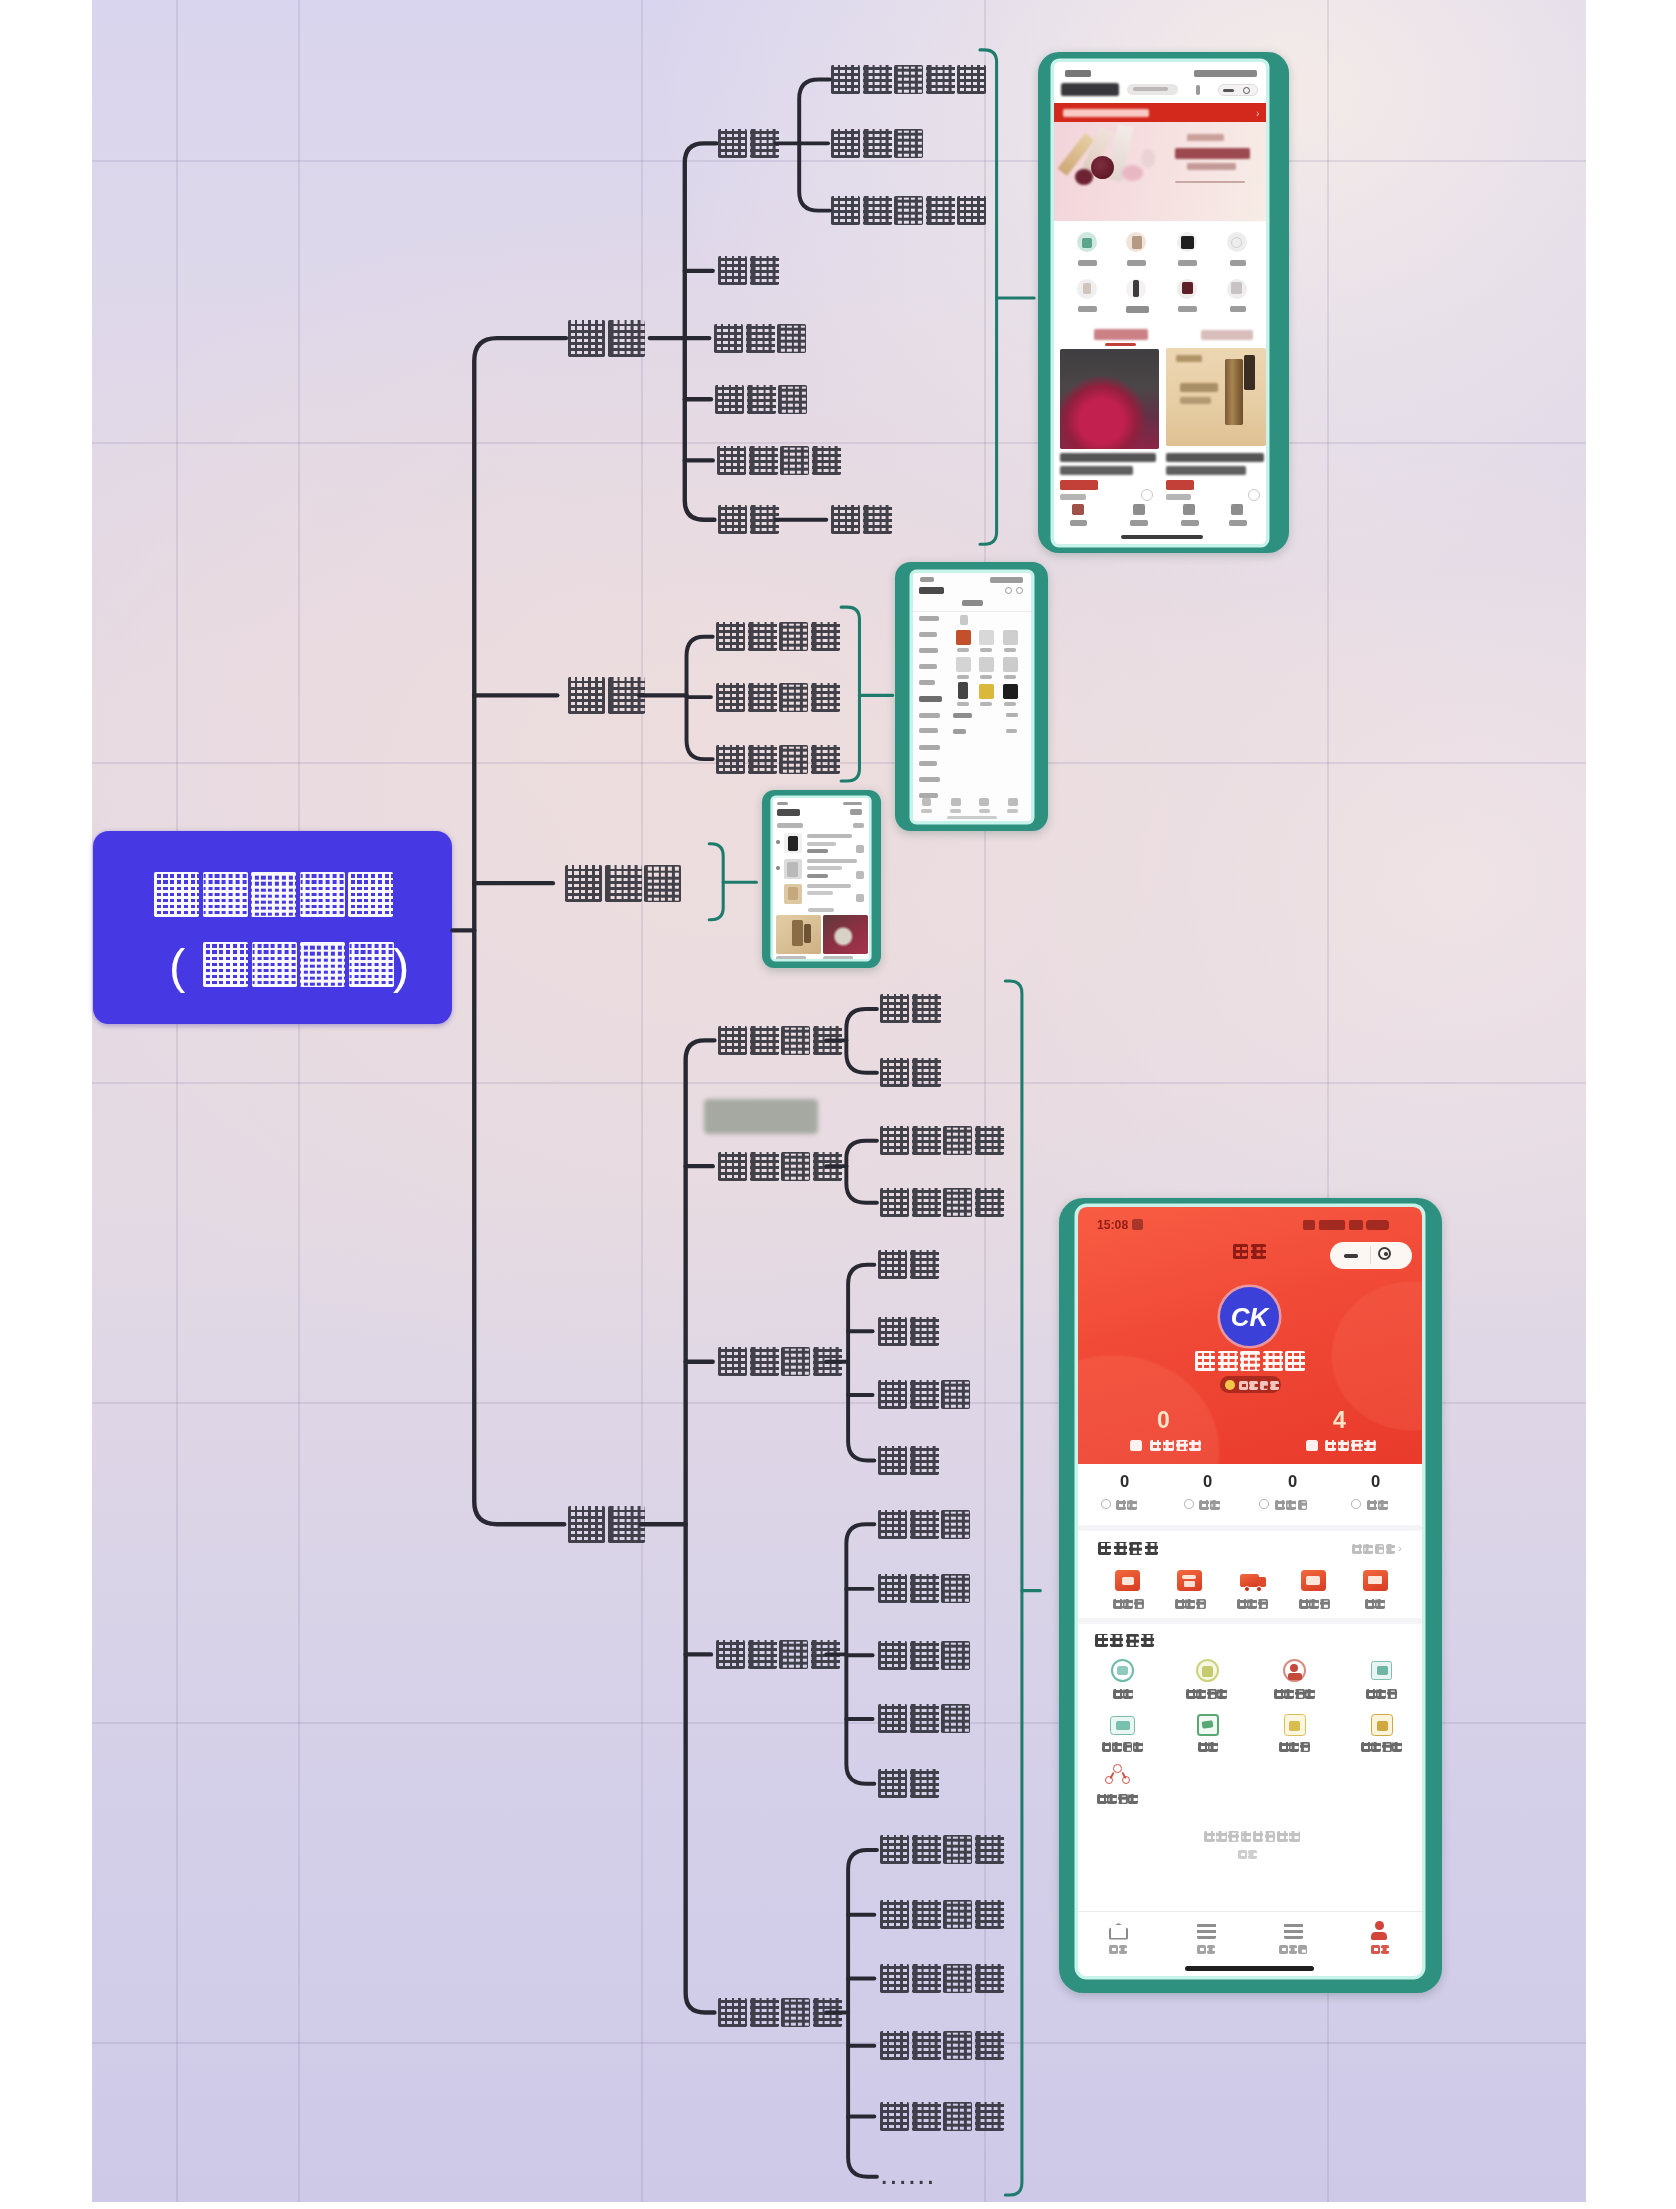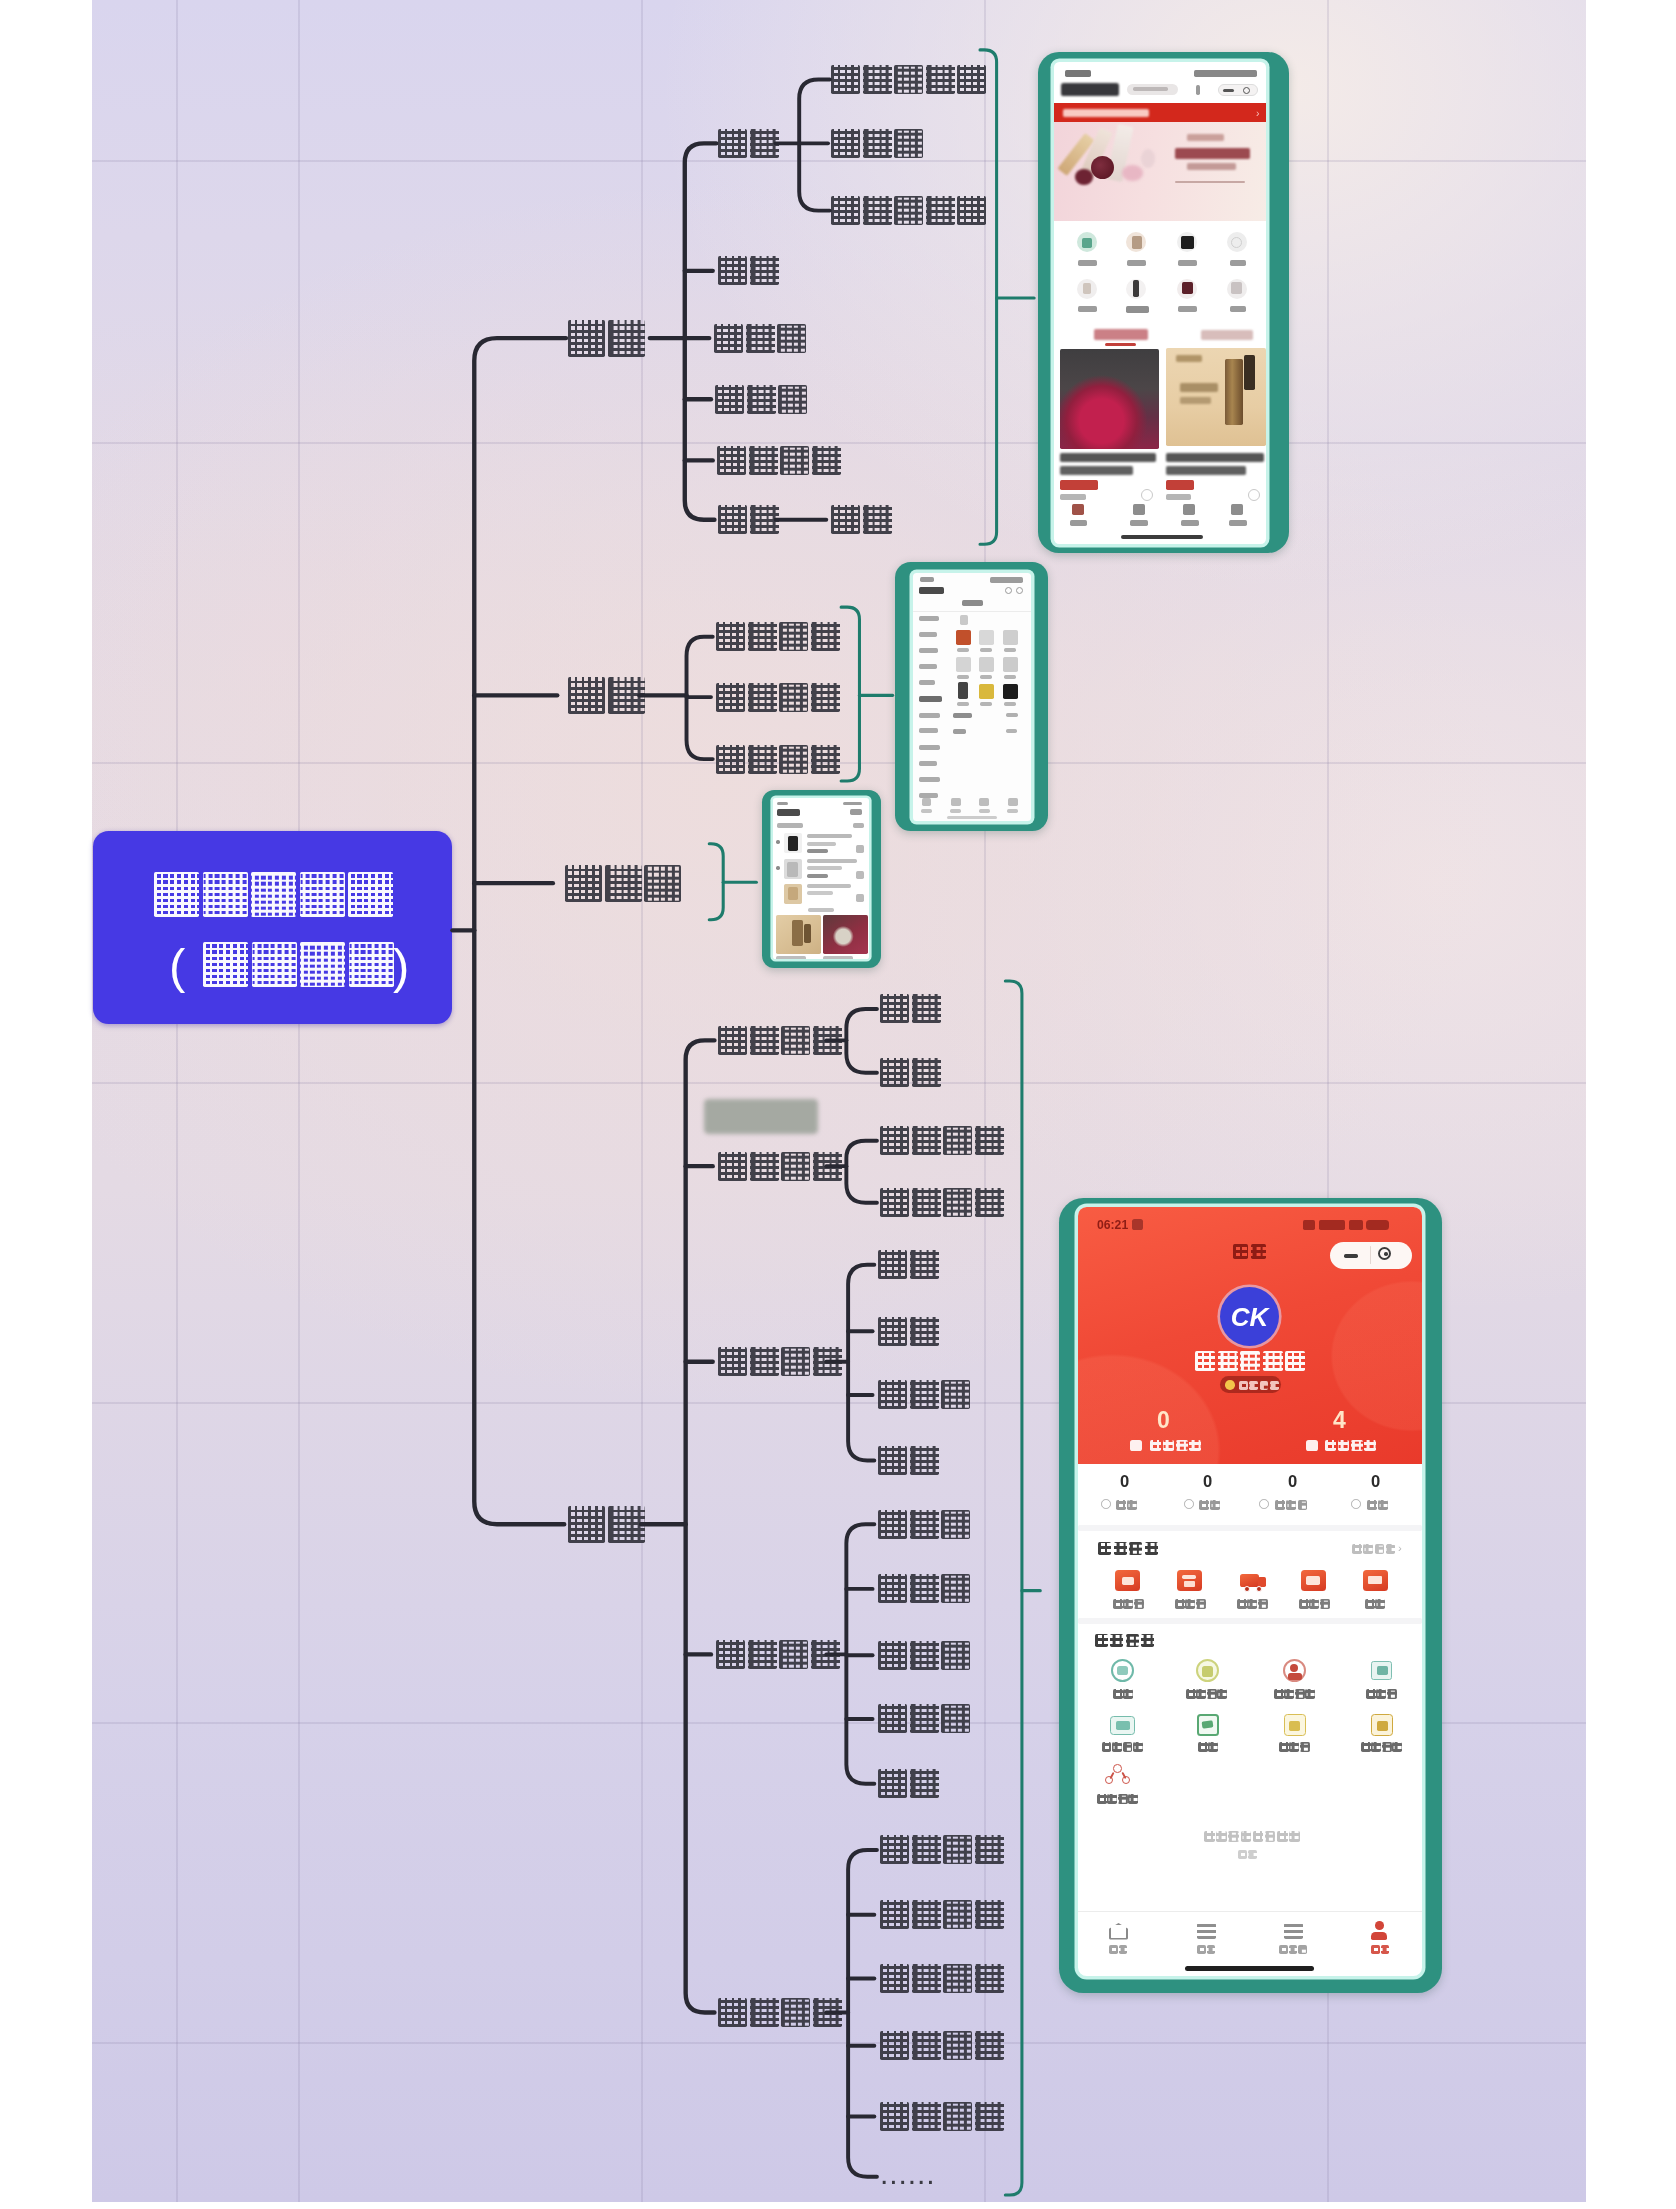--- a/index.html
+++ b/index.html
@@ -568,21 +568,21 @@
 
 <div class="phone" style="left:1059px;top:1198px;width:383px;height:795px;border-radius:24.5px"></div>
 
 <div class="scr" id="p4" style="left:1078px;top:1207px;width:344px;height:769px;border-radius:8.7px">
 
 <div class="b" style="left:0;top:0;width:344px;height:257px;border-radius:0;background:
  radial-gradient(175px 157px at 10% 95%, rgba(255,140,115,.18) 0 60%, rgba(255,140,115,0) 62%),
  radial-gradient(131px 122px at 97% 58%, rgba(255,140,115,.15) 0 60%, rgba(255,140,115,0) 62%),
  linear-gradient(165deg,#f85c43 0%,#f04936 45%,#e93a2b 100%)"></div>
 
-<div class="t" style="left:19px;top:10.5px;color:#8f1d15;font-size:12.2px;font-weight:bold">06:21</div>
+<div class="t" style="left:19px;top:10.5px;color:#8f1d15;font-size:12.2px;font-weight:bold">15:08</div>
 <div class="b" style="left:54px;top:12.2px;width:10.5px;height:10.5px;background:#a8352a;border-radius:2.6px"></div>
 <div class="b" style="left:225px;top:13px;width:12.2px;height:9.6px;background:#a32a20;filter:blur(0.7px);border-radius:1.7px"></div>
 <div class="b" style="left:241px;top:13px;width:26px;height:9.6px;background:#a32a20;filter:blur(0.7px);border-radius:1.7px"></div>
 <div class="b" style="left:271px;top:13px;width:14px;height:9.6px;background:#a32a20;filter:blur(0.7px);border-radius:1.7px"></div>
 <div class="b" style="left:288px;top:13px;width:23px;height:9.6px;background:#a32a20;filter:blur(0.7px);border-radius:3.5px"></div>
 
 <div class="zh" style="left:155px;top:37px;--c:#8a1a12;opacity:.95;gap:2.6px;filter:blur(0.3px)">
         <i style="width:15px;height:15px"></i>
         <i style="width:15px;height:15px"></i>
       </div>

